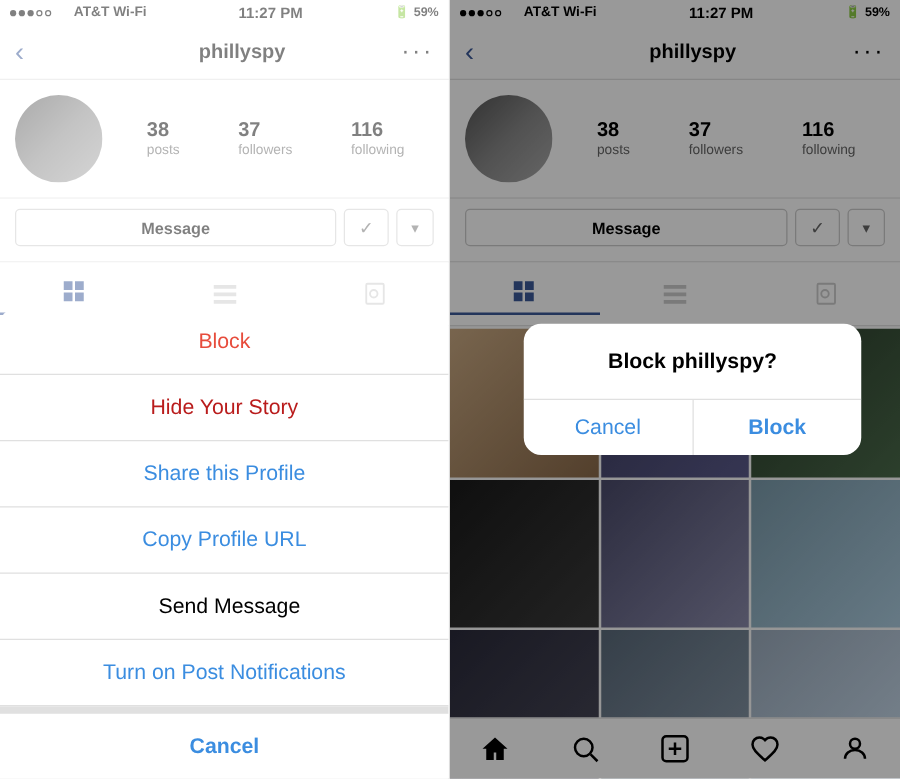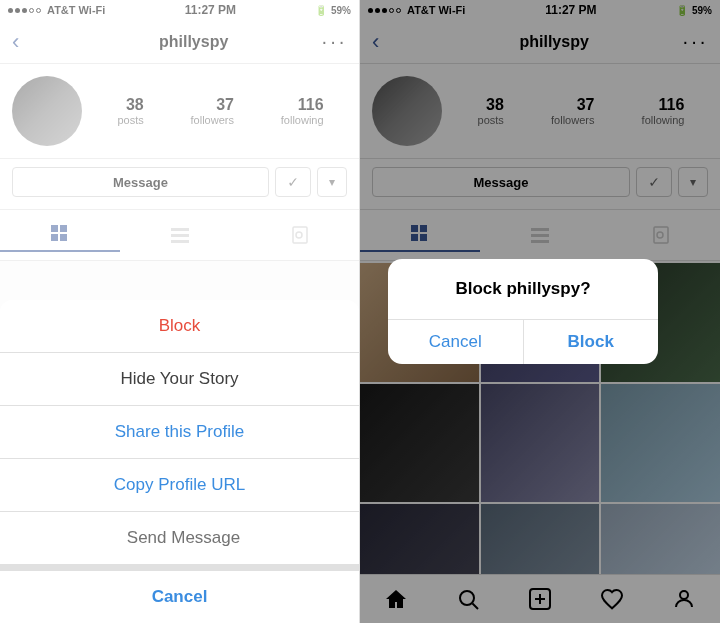--- a/index.html
+++ b/index.html
@@ -26,21 +26,21 @@
       height: 20px;
       background: white;
       display: flex;
       align-items: center;
       justify-content: space-between;
       padding: 0 8px;
       font-size: 11px;
       font-weight: 600;
       color: #000;
     }
-    .status-bar .status-left { display: flex; align-items: center; gap: 2px; }
+    .status-bar .status-left { display: flex; align-items: center; gap: 14px; }
     .status-bar .status-center { font-size: 12px; font-weight: 700; }
     .status-bar .status-right { display: flex; align-items: center; gap: 3px; font-size: 10px; }
 
     
     .nav-bar {
       height: 44px;
       background: white;
       border-bottom: 1px solid #e0e0e0;
       display: flex;
       align-items: center;
@@ -70,21 +70,21 @@
     }
     .avatar-img {
       width: 100%;
       height: 100%;
       background: linear-gradient(135deg, #555 0%, #888 50%, #aaa 100%);
     }
     .stats-row {
       display: flex;
       flex: 1;
       justify-content: space-around;
-      text-align: right;
+      text-align: left;
     }
     .stat-item { display: flex; flex-direction: column; }
     .stat-number { font-size: 16px; font-weight: 700; color: #000; }
     .stat-label { font-size: 11px; color: #666; }
 
     
     .buttons-row {
       background: white;
       padding: 8px 12px 12px;
       display: flex;
@@ -211,20 +211,21 @@
     .photo-8 { background: linear-gradient(135deg, #5a6a7a 0%, #8a9aaa 100%); }
     .photo-9 { background: linear-gradient(135deg, #9aaabb 0%, #caddee 100%); }
 
     
     .dialog-overlay {
       position: absolute;
       top: 0; left: 0; right: 0; bottom: 0;
       background: rgba(0,0,0,0.4);
       display: flex;
       align-items: center;
+      justify-content: center;
       z-index: 10;
       padding-left: 28px;
     }
     .dialog-box {
       background: white;
       border-radius: 14px;
       width: 270px;
       padding: 0;
       overflow: hidden;
     }
@@ -364,24 +365,25 @@
       <svg width="20" height="20" viewBox="0 0 20 20">
         <rect x="4" y="2" width="14" height="16" rx="1" fill="none" stroke="#ccc" stroke-width="1.5"></rect>
         <circle cx="10" cy="10" r="3" fill="none" stroke="#ccc" stroke-width="1.5"></circle>
       </svg>
     </div>
   </div>
 
   <div class="action-sheet-overlay">
     <div class="action-sheet">
       <div class="action-item red">Block</div>
-      <div class="action-item" style="color:#404040;">Hide Your Story</div>
+      <div class="action-item" style="color:#b91c1c;">Hide Your Story</div>
       <div class="action-item" style="color:#3b8de0;">Share this Profile</div>
       <div class="action-item" style="color:#3b8de0;">Copy Profile URL</div>
-      <div class="action-item" style="color:#737373;padding-left:24px;">Send Message</div>
+      <div class="action-item" style="color:#000000;padding-left:24px;">Send Message</div>
+      <div class="action-item" style="color:#3b8de0;">Turn on Post Notifications</div>
       <div class="action-item cancel">Cancel</div>
     </div>
   </div>
 
 </div>
 
 <div class="panel-right">
 
   <div class="status-bar">
     <div class="status-left">

